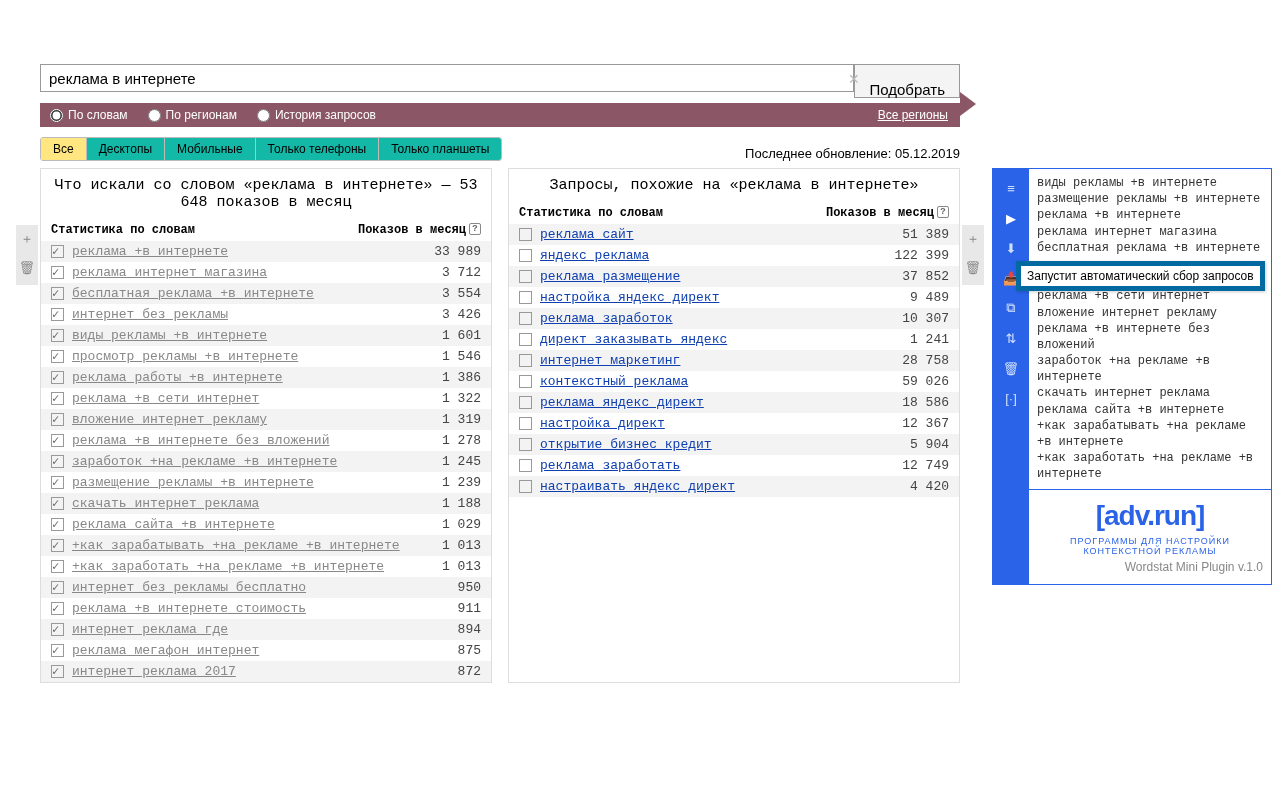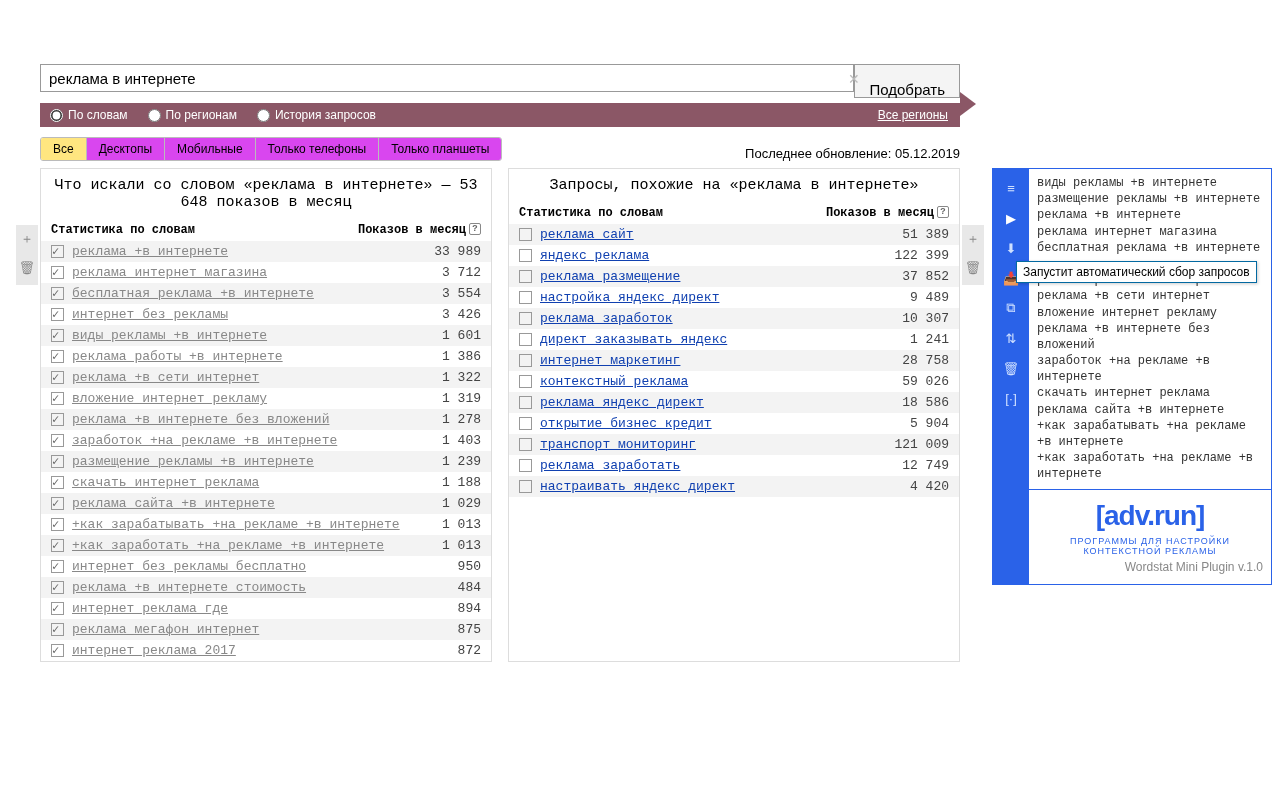--- a/index.html
+++ b/index.html
@@ -10,21 +10,21 @@
   .clear-x { position: absolute; left: 808px; top: 7px; color: #bbb; font-size: 14px; cursor: pointer; }
   .submit-btn { border: 1px solid #999; background: #f4f4f4; padding: 16px 14px; font-size: 15px; cursor: pointer; }
   .tabstrip { position: absolute; top: 92px; left: 40px; width: 920px; background: #8b5766; height: 24px; display: flex; align-items: center; color: #fff; font-size: 12px; margin-top: 11px; }
   .radio-opt { display: flex; align-items: center; padding: 0 10px; gap: 5px; cursor: pointer; }
   .radio-opt input { accent-color: #fff; }
   .regions-link { margin-left: auto; margin-right: 12px; text-decoration: underline; color: #fff; cursor: pointer; }
   .tri-wrap { position: absolute; top: 92px; left: 960px; width: 0; height: 0; border-top: 12px solid transparent; border-bottom: 12px solid transparent; border-left: 16px solid #8b5766; }
 
   .device-row { position: absolute; top: 137px; left: 40px; width: 920px; display: flex; align-items: flex-end; }
   .seg-group { display: flex; border: 1px solid #bbb; border-radius: 3px; overflow: hidden; }
-  .seg { padding: 4px 12px; font-size: 12px; background: #d946ef; border-right: 1px solid #bbb; cursor: pointer; }
+  .seg { padding: 4px 12px; font-size: 12px; background: #14b8a6; border-right: 1px solid #bbb; cursor: pointer; }
   .seg:last-child { border-right: none; }
   .seg.active { background: #ffe680; }
   .update-text { margin-left: auto; font-size: 13px; }
 
   .cols { position: absolute; top: 168px; left: 40px; width: 920px; display: flex; gap: 16px; }
   .panel { flex: 1; border: 1px solid #ddd; background: #fff; font-family: Liberation Mono, monospace; }
   .panel-title { text-align: center; padding: 8px 12px; font-size: 15px; }
   .stat-head { display: flex; padding: 4px 10px; font-weight: bold; font-size: 12px; }
   .stat-head .h2 { margin-left: auto; display:flex; align-items:flex-start; gap:3px;}
   .help-q { display:inline-block; width:12px; height:12px; border:1px solid #888; border-radius:2px; font-size:9px; line-height:11px; text-align:center; color:#666;}
@@ -44,21 +44,21 @@
   .plugin { position: absolute; top: 168px; right: 8px; width: 280px; border: 1px solid #2a62e8; display: flex; background:#fff;}
   .tool-col { width: 36px; background: #2a62e8; display: flex; flex-direction: column; align-items: center; padding-top: 6px; gap: 4px; }
   .tb { width: 26px; height: 26px; display:flex; align-items:center; justify-content:center; cursor:pointer; color:#cfe0ff; }
   .tb.white { color:#fff; }
   .keylist { flex: 1; padding: 6px 8px; font-family: "Courier New", monospace; font-size: 12px; color: #333; line-height: 1.35; }
   .ad-box { padding: 10px 8px; text-align: center; border-top:1px solid #2a62e8; }
   .ad-logo { font-size: 28px; color: #2a62e8; font-weight: bold; letter-spacing:-1px;}
   .ad-sub { font-size: 9px; color: #2a62e8; letter-spacing: 1px; margin-top:4px;}
   .ad-foot { font-size: 12px; color: #888; text-align: right; margin-top: 4px; }
 
-  .tooltip { position: absolute; background: #fff; border: 1px solid #0369a1; padding: 3px 6px; font-size: 12px; box-shadow: 1px 1px 3px rgba(0,0,0,0.2); white-space:nowrap;}
+  .tooltip { position: absolute; background: #fff; border: 5px solid #0369a1; padding: 3px 6px; font-size: 12px; box-shadow: 1px 1px 3px rgba(0,0,0,0.2); white-space:nowrap;}
 </style>
 </head>
 <body>
 
 <div class="topbar">
   <div class="search-row">
     <input class="search-input" value="реклама в интернете" style="">
     <span class="clear-x">✕</span>
     <button class="submit-btn">Подобрать</button>
   </div>
@@ -132,20 +132,25 @@
           <a>интернет без рекламы</a>
           <span class="num">3 426</span>
         </div>
         <div class="row">
           <span class="ck checked"></span>
           <a>виды рекламы +в интернете</a>
           <span class="num">1 601</span>
         </div>
         <div class="row">
           <span class="ck checked"></span>
+          <a>просмотр рекламы +в интернете</a>
+          <span class="num">1 546</span>
+        </div>
+        <div class="row">
+          <span class="ck checked"></span>
           <a>реклама работы +в интернете</a>
           <span class="num">1 386</span>
         </div>
         <div class="row">
           <span class="ck checked"></span>
           <a>реклама +в сети интернет</a>
           <span class="num">1 322</span>
         </div>
         <div class="row">
           <span class="ck checked"></span>
@@ -153,21 +158,21 @@
           <span class="num">1 319</span>
         </div>
         <div class="row">
           <span class="ck checked"></span>
           <a>реклама +в интернете без вложений</a>
           <span class="num">1 278</span>
         </div>
         <div class="row">
           <span class="ck checked"></span>
           <a>заработок +на рекламе +в интернете</a>
-          <span class="num">1 403</span>
+          <span class="num">1 245</span>
         </div>
         <div class="row">
           <span class="ck checked"></span>
           <a>размещение рекламы +в интернете</a>
           <span class="num">1 239</span>
         </div>
         <div class="row">
           <span class="ck checked"></span>
           <a>скачать интернет реклама</a>
           <span class="num">1 188</span>
@@ -188,21 +193,21 @@
           <span class="num">1 013</span>
         </div>
         <div class="row">
           <span class="ck checked"></span>
           <a>интернет без рекламы бесплатно</a>
           <span class="num">950</span>
         </div>
         <div class="row">
           <span class="ck checked"></span>
           <a>реклама +в интернете стоимость</a>
-          <span class="num">484</span>
+          <span class="num">911</span>
         </div>
         <div class="row">
           <span class="ck checked"></span>
           <a>интернет реклама где</a>
           <span class="num">894</span>
         </div>
         <div class="row">
           <span class="ck checked"></span>
           <a>реклама мегафон интернет</a>
           <span class="num">875</span>
@@ -264,27 +269,27 @@
           <a>контекстный реклама</a>
           <span class="num">59 026</span>
         </div>
         <div class="row">
           <span class="ck"></span>
           <a>реклама яндекс директ</a>
           <span class="num">18 586</span>
         </div>
         <div class="row">
           <span class="ck"></span>
+          <a>настройка директ</a>
+          <span class="num">12 367</span>
+        </div>
+        <div class="row">
+          <span class="ck"></span>
           <a>открытие бизнес кредит</a>
           <span class="num">5 904</span>
-        </div>
-        <div class="row">
-          <span class="ck"></span>
-          <a>транспорт мониторинг</a>
-          <span class="num">121 009</span>
         </div>
         <div class="row">
           <span class="ck"></span>
           <a>реклама заработать</a>
           <span class="num">12 749</span>
         </div>
         <div class="row">
           <span class="ck"></span>
           <a>настраивать яндекс директ</a>
           <span class="num">4 420</span>

